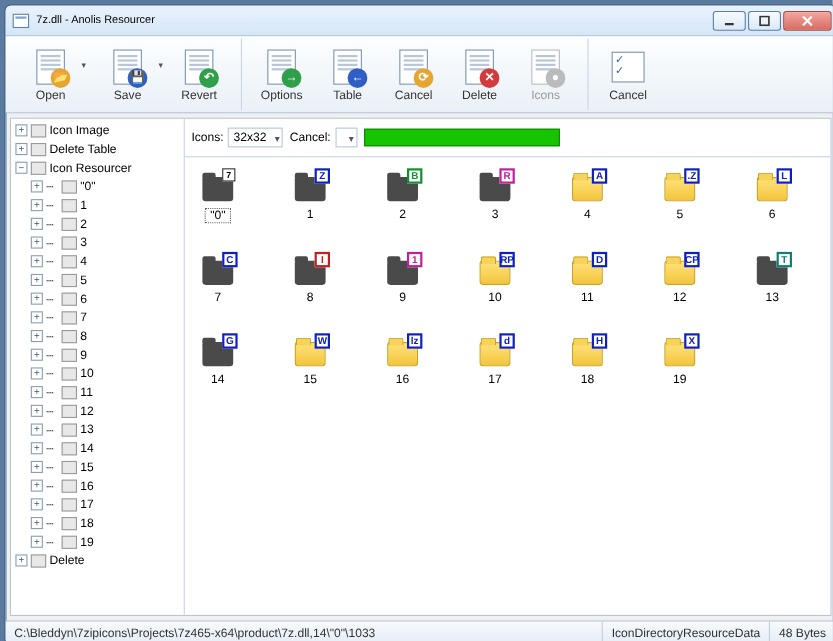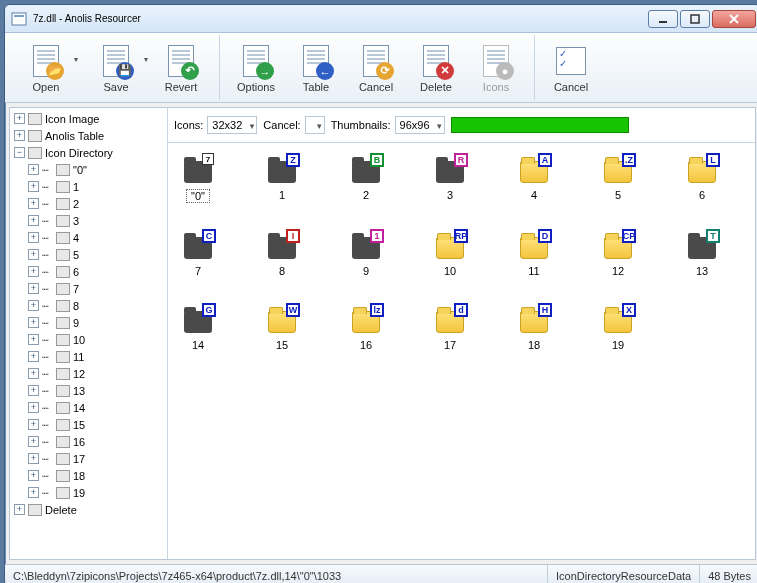--- a/index.html
+++ b/index.html
@@ -196,26 +196,26 @@
   <div class="body">
     <div class="tree" id="tree">
         <div class="tnode">
           <span class="tw">+</span>
           <span class="tico"></span>
           <span class="lbl">Icon Image</span>
         </div>
         <div class="tnode">
           <span class="tw">+</span>
           <span class="tico"></span>
-          <span class="lbl">Anolis Table</span>
+          <span class="lbl">Delete Table</span>
         </div>
         <div class="tnode">
           <span class="tw">−</span>
           <span class="tico"></span>
-          <span class="lbl">Icon Directory</span>
+          <span class="lbl">Icon Resourcer</span>
         </div>
         <div class="tnode ind1">
           <span class="tw">+</span>
           <span style="width:11px;height:11px;display:inline-block;margin-right:3px;">┈</span>
           <span class="tico"></span>
           <span class="lbl">"0"</span>
         </div>
         <div class="tnode ind1">
           <span class="tw">+</span>
           <span style="width:11px;height:11px;display:inline-block;margin-right:3px;">┈</span>
@@ -340,24 +340,20 @@
     <div class="main">
       <div class="opts">
         <div class="seg">
             <span>Icons:</span>
           <span class="val">32x32</span>
           </div>
         <div class="seg">
             <span>Cancel:</span>
           <span class="val" style="min-width:6px;"></span>
           </div>
-        <div class="seg">
-            <span>Thumbnails:</span>
-          <span class="val">96x96</span>
-          </div>
         <div class="colorbar"></div>
       </div>
       <div class="grid" id="grid">
           <div class="row">
             <div class="cell sel">
               <div class="thumb">
                 <div class="fdark"></div>
                 <span class="corner7">7</span>
               </div>
               <span class="cap">"0"</span>

